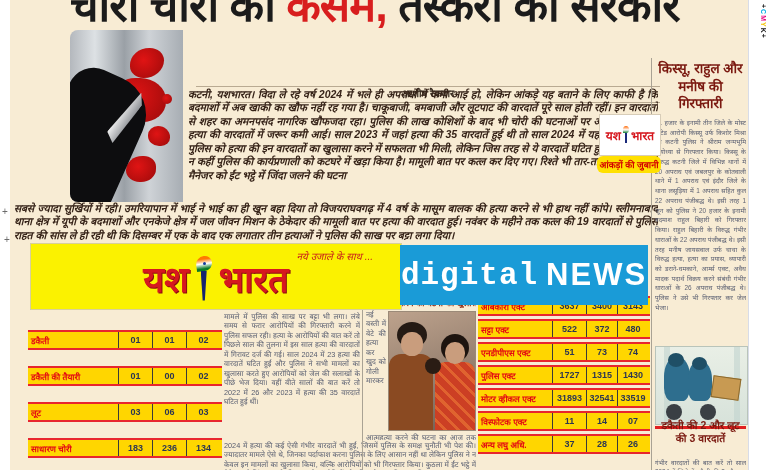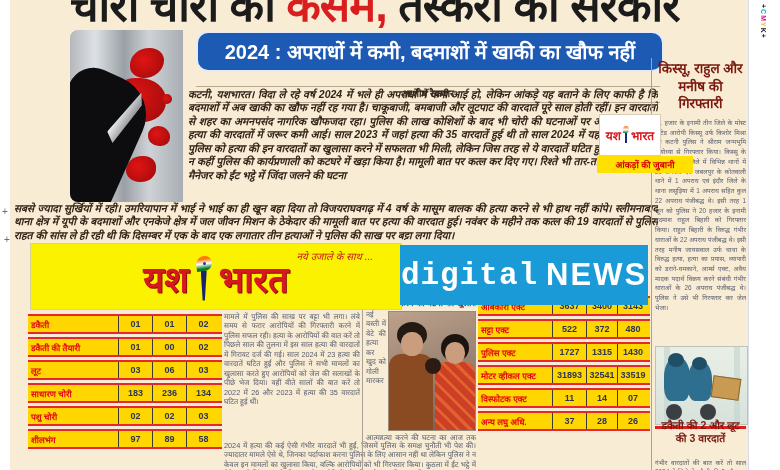--- a/index.html
+++ b/index.html
@@ -41,21 +41,21 @@
   .bodytext{font-size:10.5px;font-weight:bold;font-style:italic;color:#362318;
     text-align:justify;line-height:1.28;}
   .body1{left:188px;top:88px;width:470px;height:113px;}
   .body2{left:14px;top:202px;width:644px;height:38px;}
 
   
   .logo-box{left:599px;top:114px;width:60px;height:40px;background:#ffffff;border:1px solid #d8cdb8;
     display:flex;align-items:center;justify-content:center;gap:2px;z-index:4;}
   .logo-box .word{color:#d6181f;font-size:12px;font-weight:bold;}
   .logo-caption{left:597px;top:156px;width:64px;background:#ffe000;color:#d40000;font-size:9px;
-    font-weight:bold;text-align:center;padding:2px 16px;z-index:4;}
+    font-weight:bold;text-align:center;padding:2px 0;z-index:4;border-radius:6px;}
 
   .mini-torch{width:6px;height:18px;position:relative;display:inline-block;}
   .mini-torch .fl{position:absolute;top:0;left:0;width:6px;height:7px;border-radius:50% 50% 50% 0;
     background:linear-gradient(180deg,#f60,#fff 55%,#0a7a28);}
   .mini-torch .hd{position:absolute;top:7px;left:2px;width:2px;height:10px;background:#1a2a7a;}
 
   
   .yellow-banner{left:30px;top:243px;width:370px;height:65px;background:#fbf200;z-index:3;
     border:1px solid #d8cf9a;}
   .yb-tagline{position:absolute;right:28px;top:5px;font-size:10px;color:#c81b1b;font-style:italic;}
@@ -73,21 +73,21 @@
   
   .digital-banner{left:400px;top:245px;width:248px;height:60px;background:#1a9bd7;color:#fff;
     display:flex;align-items:center;justify-content:center;gap:8px;z-index:5;}
   .digi{font-size:31px;font-weight:bold;letter-spacing:1px;text-transform:lowercase;font-family:Liberation Mono, monospace;}
   .newsw{font-size:31px;font-weight:bold;letter-spacing:2px;}
 
   
   .ctable{z-index:1;}
   .trow{display:grid;height:16px;margin-bottom:3px;background:#ffd600;
     border-top:2px solid #e8262d;border-bottom:2px solid #e8262d;align-items:center;}
-  .t-left .trow{grid-template-columns:90px 34px 34px 34px;}
+  .t-left .trow{grid-template-columns:90px 34px 34px 34px;margin-top:16px;}
   .t-right .trow{grid-template-columns:74px 34px 31px 31px;}
   .tlabel{color:#e30613;font-weight:bold;font-size:8.5px;padding-left:3px;overflow:hidden;white-space:nowrap;}
   .tval{color:#2c3652;font-weight:bold;font-size:9px;text-align:center;border-left:1.5px solid #3a3a3a;
     overflow:hidden;height:100%;display:flex;align-items:center;justify-content:center;}
 
   
   .smalltext{font-size:7.3px;color:#555b6e;text-align:justify;line-height:1.3;}
   .mid-col1{left:224px;top:312px;width:136px;height:126px;}
   .mid-col2{left:366px;top:297px;width:110px;height:143px;}
   .mid-col2-headline{font-size:8.5px;font-weight:bold;color:#8c2b16;white-space:nowrap;overflow:hidden;margin-bottom:2px;}
@@ -140,23 +140,20 @@
   <div class="abs crime-photo clip">
     <div class="blood b1"></div>
     <div class="blood b2"></div>
     <div class="blood b3"></div>
     <div class="blood b4"></div>
     <div class="blood b5"></div>
     <div class="arm"></div>
     <div class="knife"></div>
   </div>
 
-  <div class="abs headline-banner clip">
-    <span>2024 : अपराधों में कमी, बदमाशों में खाकी का खौफ नहीं</span>
-  </div>
   <div class="abs byline">आशीष रैकवार</div>
 
   <div class="abs bodytext body1 clip">कटनी, यशभारत। विदा ले रहे वर्ष 2024 में भले ही अपराधों में कमी आई हो, लेकिन आंकड़े यह बताने के लिए काफी है कि बदमाशों में अब खाकी का खौफ नहीं रह गया है। चाकूबाजी, बमबाजी और लूटपाट की वारदातें पूरे साल होती रहीं। इन वारदातों से शहर का अमनपसंद नागरिक खौफजदा रहा। पुलिस की लाख कोशिशों के बाद भी चोरी की घटनाओं पर अंकुश नहीं लगा। हत्या की वारदातों में जरूर कमी आई। साल 2023 में जहां हत्या की 35 वारदातें हुई थी तो साल 2024 में यह आंकड़ा 23 है। पुलिस को हत्या की इन वारदातों का खुलासा करने में सफलता भी मिली, लेकिन जिस तरह से ये वारदातें घटित हुई हैं, उससे कहीं न कहीं पुलिस की कार्यप्रणाली को कटघरे में खड़ा किया है। मामूली बात पर कत्ल कर दिए गए। रिश्ते भी तार-तार हुए। कुठला में मैनेजर को ईंट भट्ठे में जिंदा जलने की घटना</div>
   <div class="abs bodytext body2 clip">सबसे ज्यादा सुर्खियों में रही। उमरियापान में भाई ने भाई का ही खून बहा दिया तो विजयराघवगढ़ में 4 वर्ष के मासूम बालक की हत्या करने से भी हाथ नहीं कांपे। स्लीमनाबाद थाना क्षेत्र में यूपी के बदमाशों और एनकेजे क्षेत्र में जल जीवन मिशन के ठेकेदार की मामूली बात पर हत्या की वारदात हुई। नवंबर के महीने तक कत्ल की 19 वारदातों से पुलिस राहत की सांस ले ही रही थी कि दिसम्बर में एक के बाद एक लगातार तीन हत्याओं ने पुलिस की साख पर बट्टा लगा दिया।</div>
 
   <div class="abs logo-box">
     <span class="word">यश</span>
     <span class="mini-torch">
         <span class="fl"></span>
         <span class="hd"></span>
@@ -226,20 +223,26 @@
         <div class="tlabel">आबकारी एक्ट</div>
         <div class="tval">3637</div>
         <div class="tval">3400</div>
         <div class="tval">3143</div>
       </div>
       <div class="trow">
         <div class="tlabel">सट्टा एक्ट</div>
         <div class="tval">522</div>
         <div class="tval">372</div>
         <div class="tval">480</div>
+      </div>
+      <div class="trow">
+        <div class="tlabel">एनडीपीएस एक्ट</div>
+        <div class="tval">51</div>
+        <div class="tval">73</div>
+        <div class="tval">74</div>
       </div>
       <div class="trow">
         <div class="tlabel">पुलिस एक्ट</div>
         <div class="tval">1727</div>
         <div class="tval">1315</div>
         <div class="tval">1430</div>
       </div>
       <div class="trow">
         <div class="tlabel">मोटर व्हीकल एक्ट</div>
         <div class="tval">31893</div>

